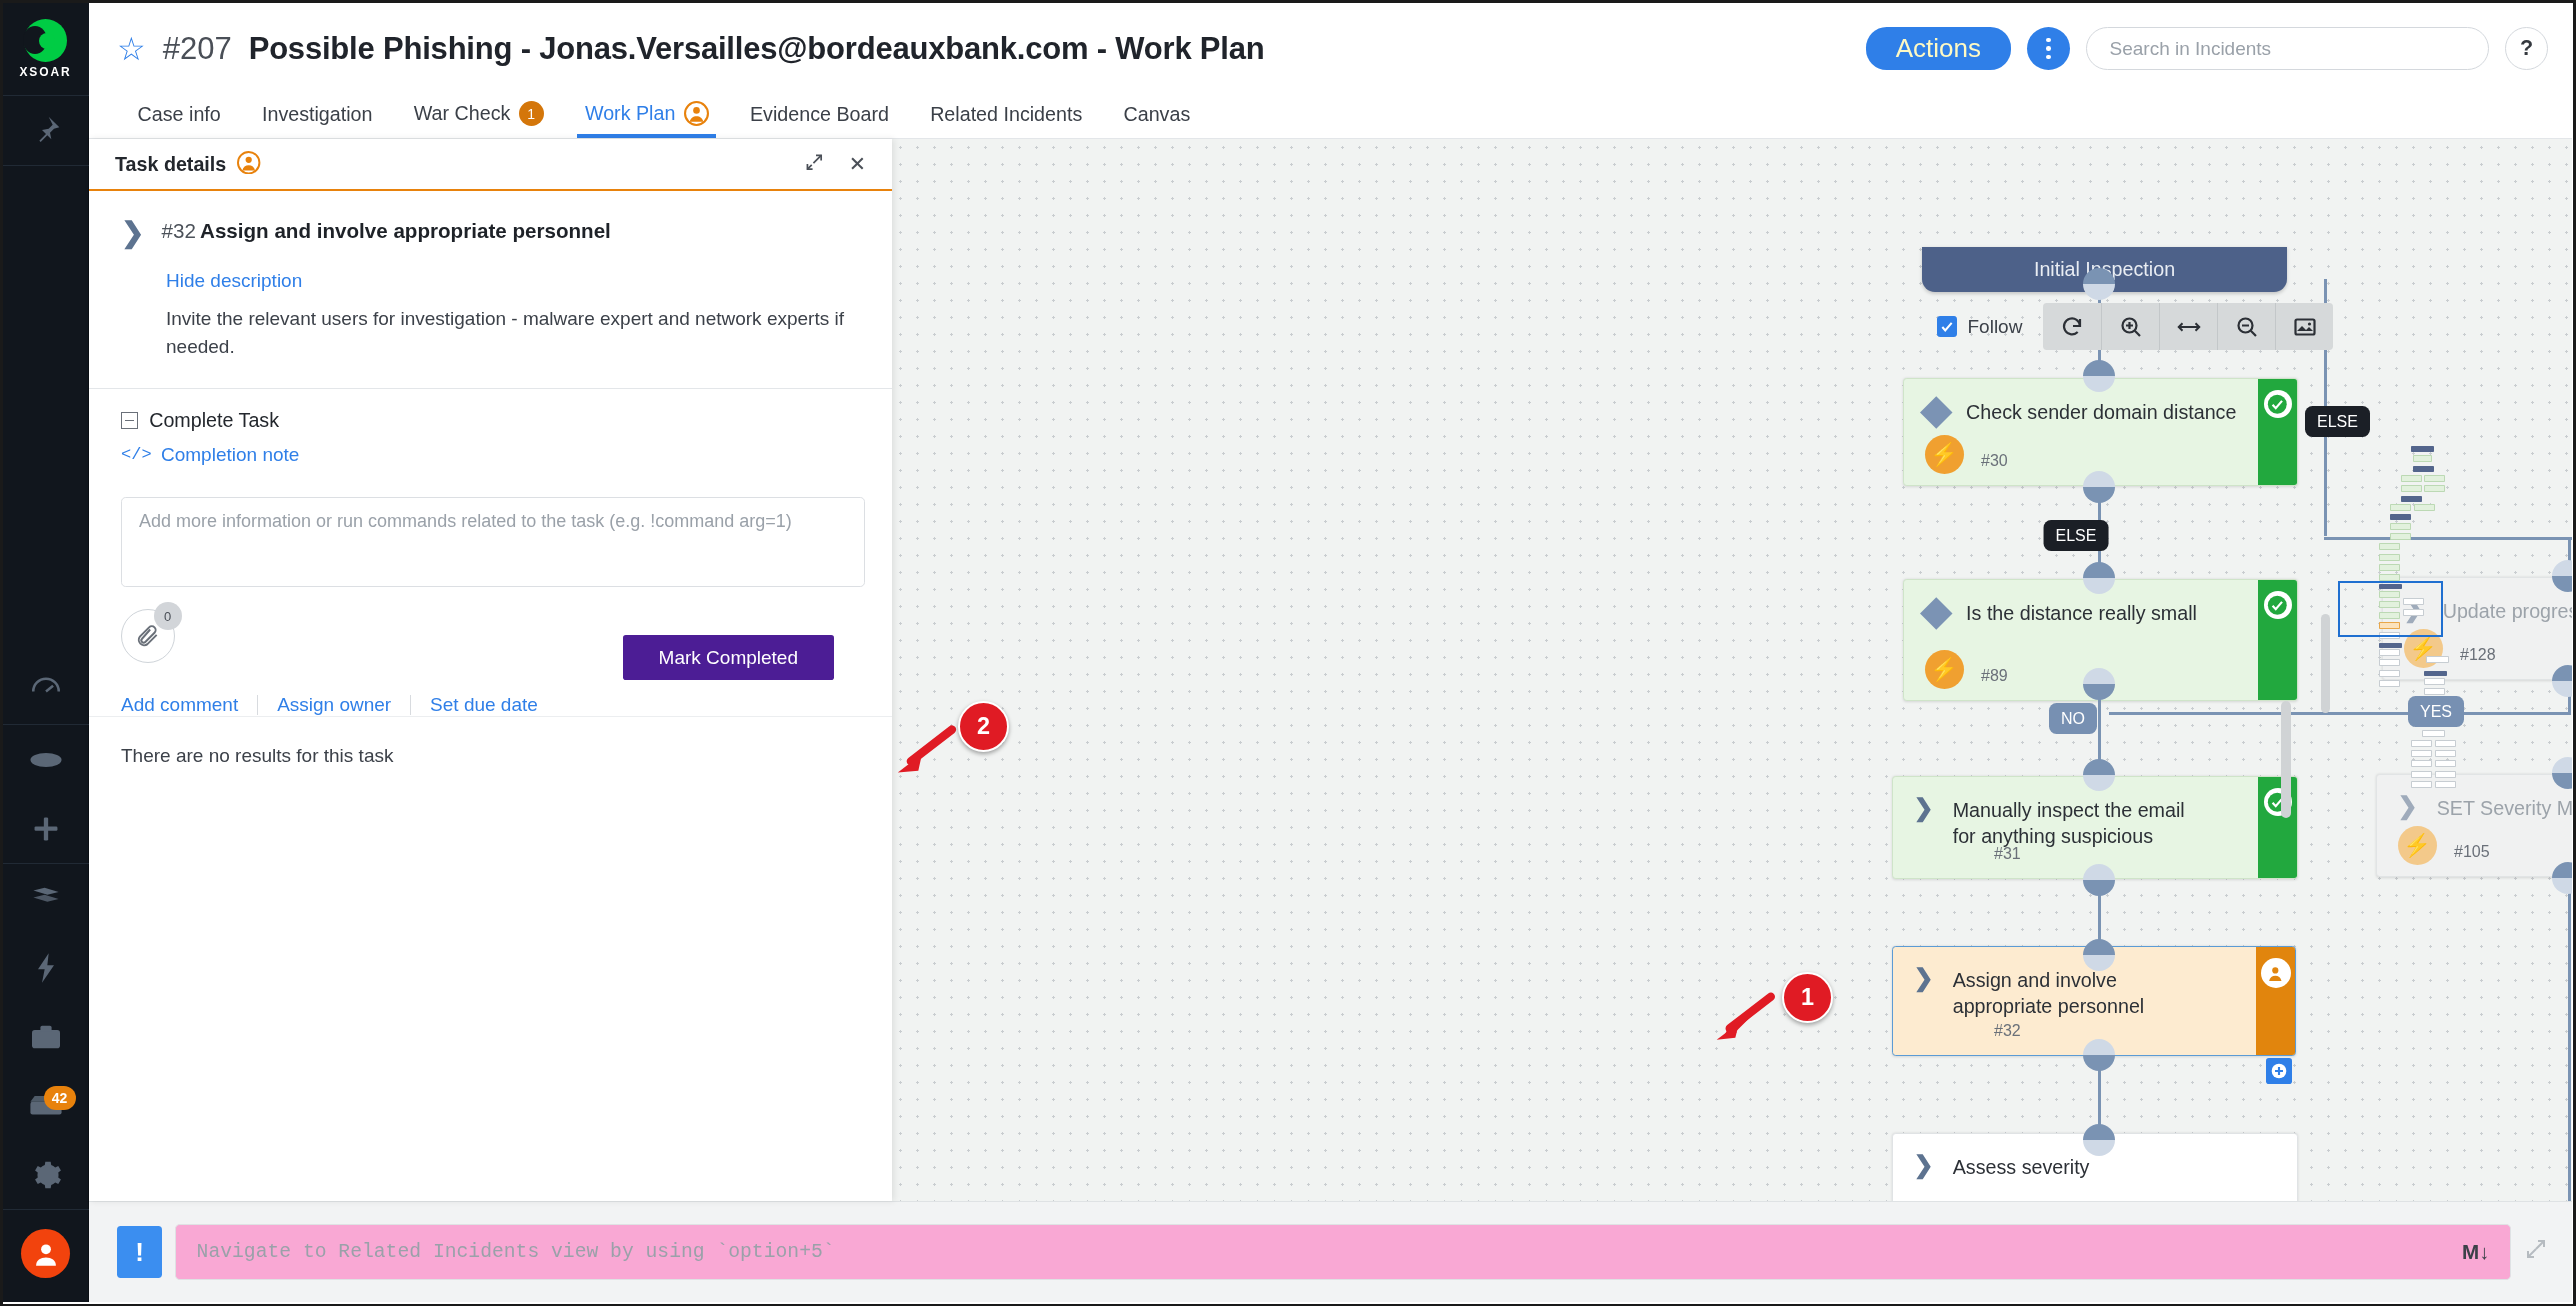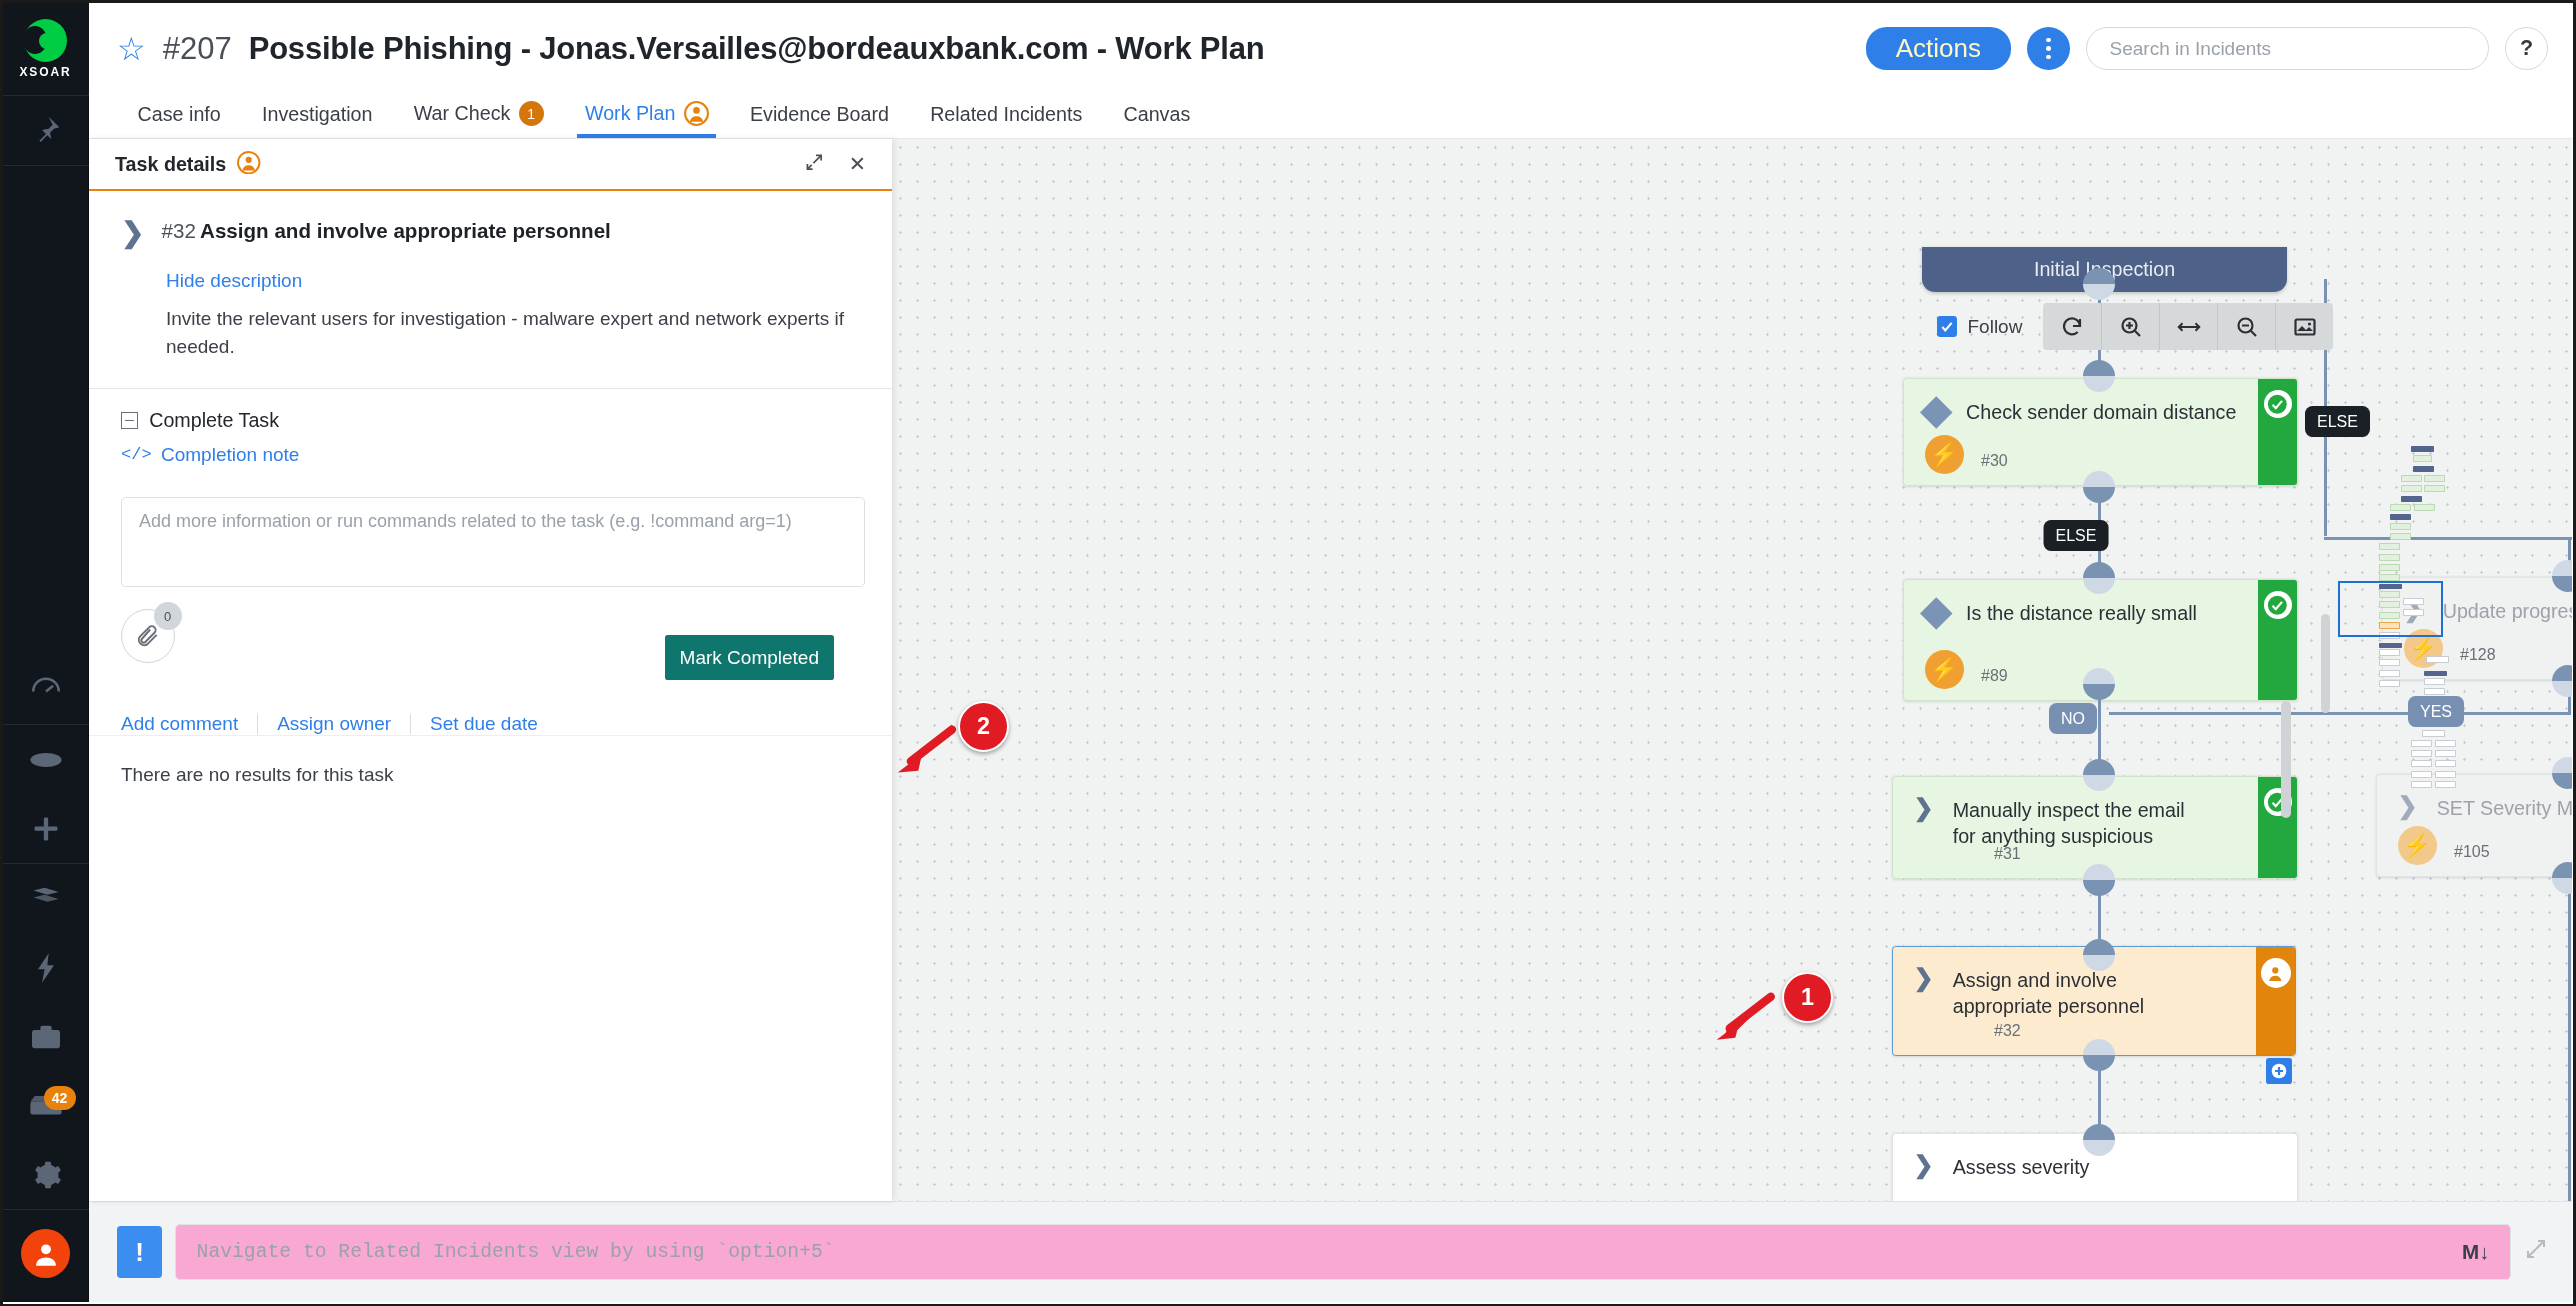--- a/index.html
+++ b/index.html
@@ -123,24 +123,24 @@
   .attach-row { margin-top: 19px; position:relative; height: 62px; }
   .clip {
     width: 54px; height: 54px; border-radius:50%; border:0.9px solid #cfd4d9; background:#fff;
     display:flex; align-items:center; justify-content:center; cursor:pointer; position:relative;
   }
   .clip-badge {
     position:absolute; right:-7.5px; top:-7.5px; width:28px; height:28px; border-radius:50%;
     background:#d2d5d9; color:#4a4f57; font-size:13px; display:flex; align-items:center; justify-content:center;
   }
   .btn-mark {
-    position:absolute; right: 26px; bottom: -9.4px; background:#0f766e; color:#fff; border:none;
-    height: 45px; padding: 0 15px; font-size: 19px; border-radius:2.8px; cursor:pointer; font-family:inherit;
-  }
-  .act-row { margin-top: 42px; display:flex; align-items:center; gap: 0; font-size: 19px; }
+    position:absolute; right: 26px; bottom: -9.4px; background:#4c1d95; color:#fff; border:none;
+    height: 45px; padding: 0 36px; font-size: 19px; border-radius:2.8px; cursor:pointer; font-family:inherit;
+  }
+  .act-row { margin-top: 23px; display:flex; align-items:center; gap: 0; font-size: 19px; }
   .act-row .link { padding-right: 19px; }
   .act-row .vb { width:0.9px; height:20.6px; background:#d8dbdf; margin-right: 19px; }
 
   .res-tabs { margin-top: 24px; border-top:0.9px solid #e3e6e9; display:flex; padding: 0 32px; gap: 0; background:#fff; }
   .rtab { font-size: 18px; color:#3b4048; padding: 16px 20.6px 13px 20.6px; cursor:pointer; position:relative; white-space:nowrap;}
   .rtab:first-child { padding-left: 0; }
   .rtab.active { color:#2f7fe8; }
   .rtab.active:after { content:""; position:absolute; left:0; right:19px; bottom:0; height:3.7px; background:#2f7fe8; }
   .res-body { padding: 28px 32px; font-size: 19px; color:#3c4149; border-top:0.9px solid #eceef0; flex:1 1 auto;}
 

